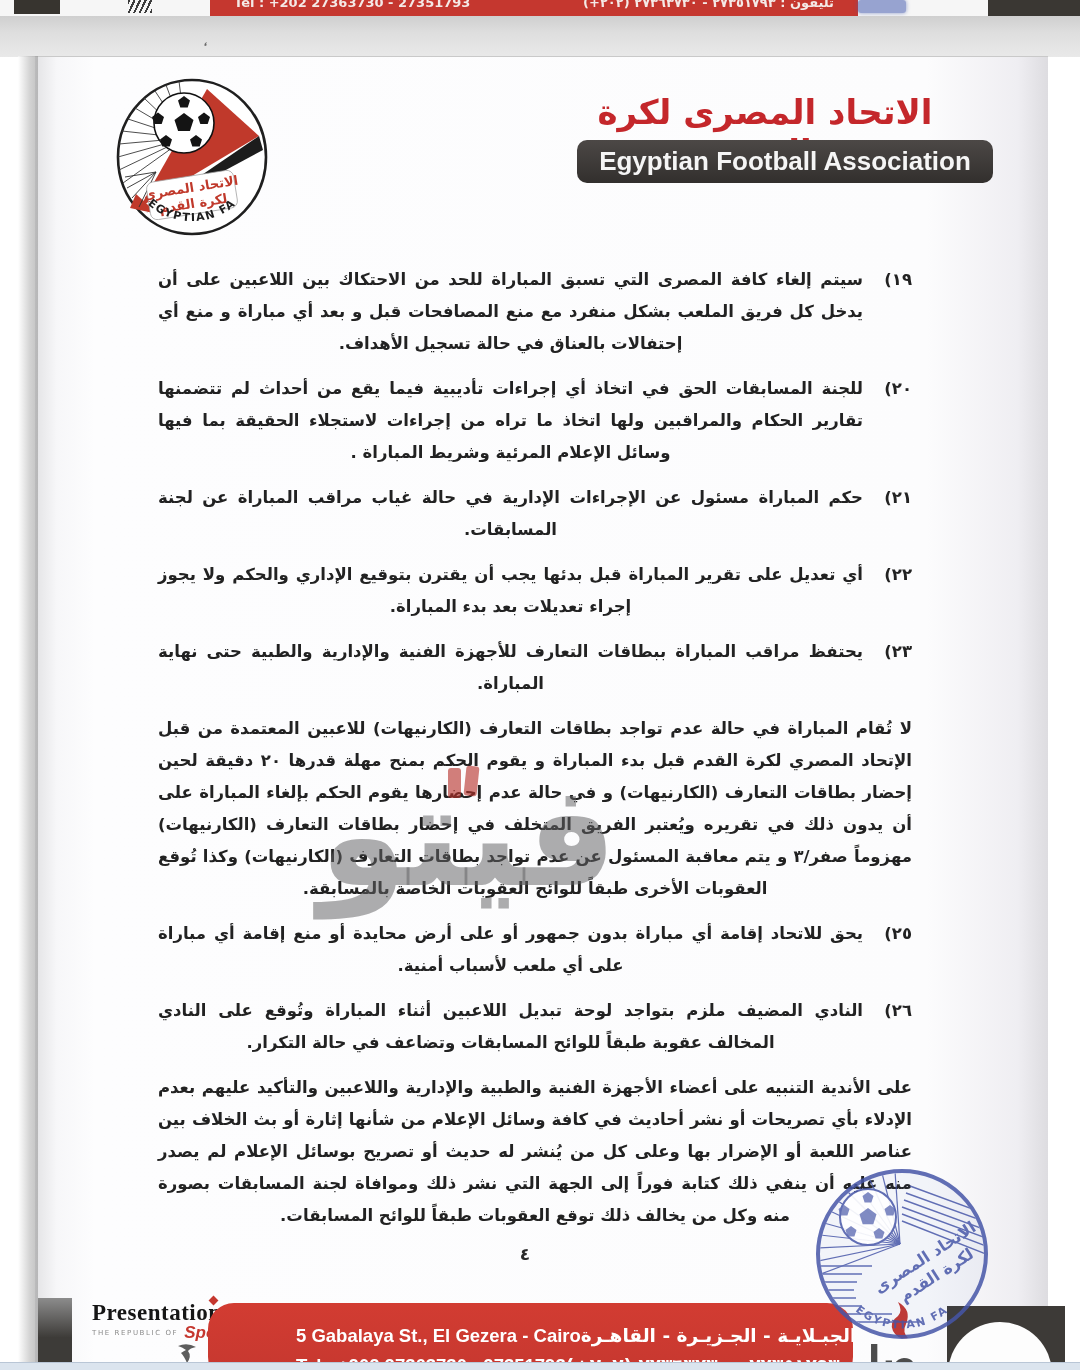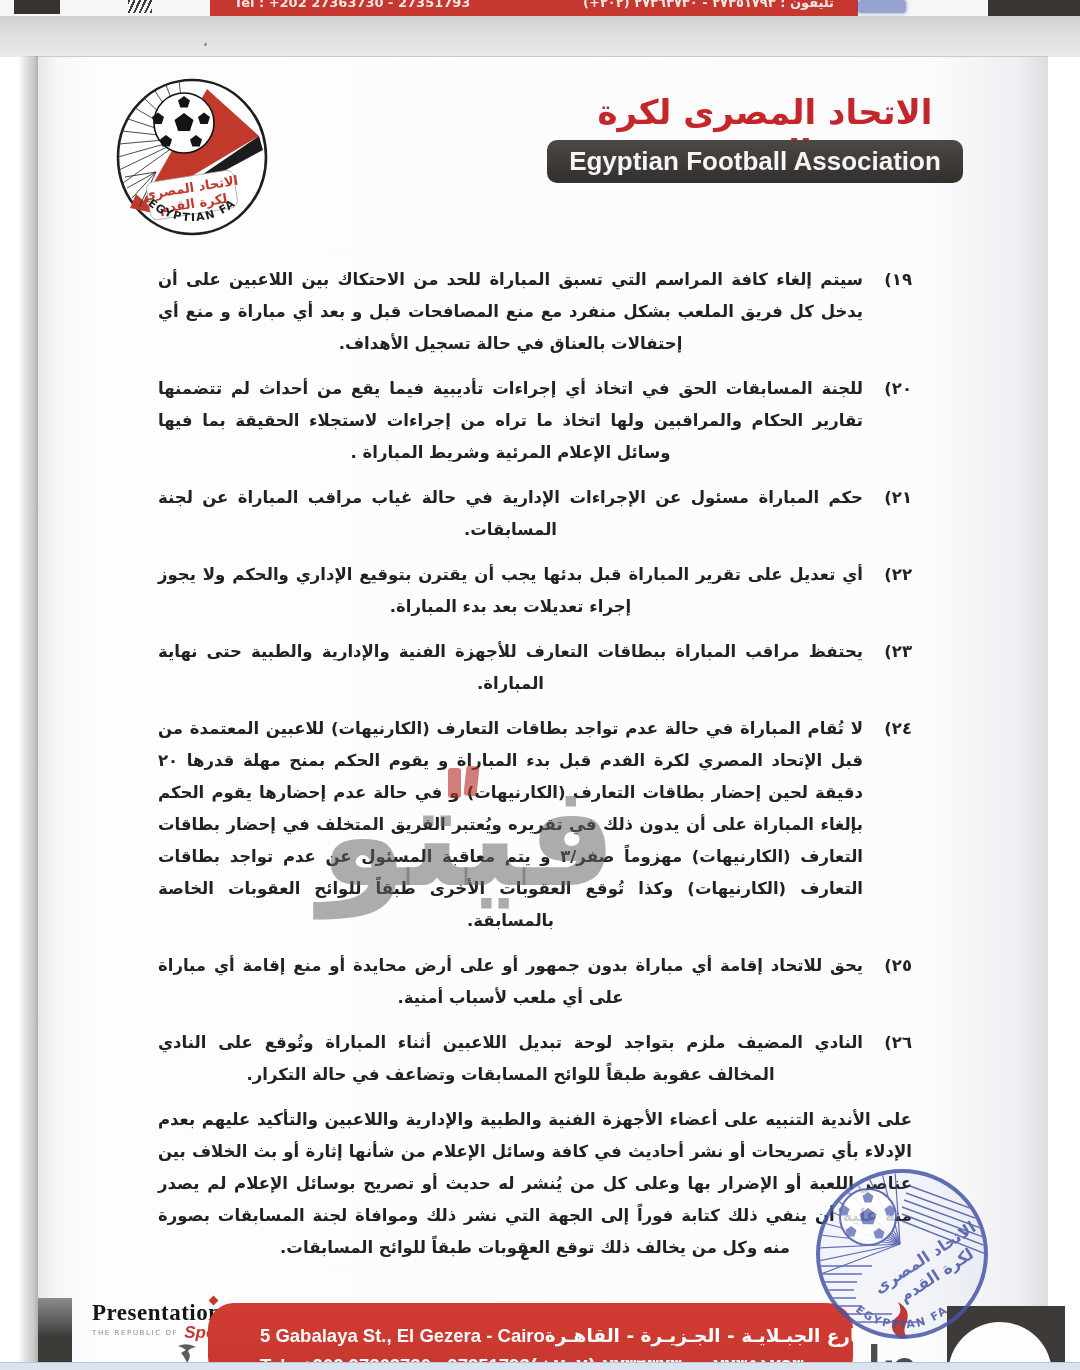--- a/index.html
+++ b/index.html
@@ -29,21 +29,21 @@
              background:linear-gradient(90deg,#ffffff,#aeaeae 60%,#8f8f8f 100%);opacity:.55;}
   .corner-dark{position:absolute;left:38px;top:1298px;width:34px;height:72px;
                background:linear-gradient(#8c8c8c,#3d3b38 55%);}
   .speck{position:absolute;left:203px;top:40px;color:#6b6b6b;font-size:11px;transform:rotate(18deg);}
 
   
   .efa-logo{position:absolute;left:106px;top:76px;}
   .title-ar{position:absolute;left:555px;top:92px;width:420px;height:46px;
             color:#c4272b;font-size:34px;font-weight:bold;text-align:center;
             direction:rtl;letter-spacing:0px;}
-  .title-bar{position:absolute;left:547px;top:140px;width:416px;height:43px;border-radius:10px;
+  .title-bar{position:absolute;left:577px;top:140px;width:416px;height:43px;border-radius:10px;
              background:linear-gradient(#4c4846,#322f2d);display:flex;align-items:center;justify-content:center;
              color:#f5f5f5;font-size:26px;font-weight:bold;font-family:"Liberation Sans",sans-serif;}
 
   
   .paras{position:absolute;left:158px;top:264px;width:754px;direction:rtl;
          color:#222222;font-size:16.5px;font-weight:600;line-height:32px;}
   .para{display:flex;gap:7px;margin-bottom:13px;}
   .pnum{flex:0 0 42px;white-space:nowrap;}
   .ptext{flex:1;text-align:justify;text-align-last:center;}
 
@@ -68,21 +68,21 @@
   .brand .name{font-family:"Liberation Serif",serif;font-weight:bold;font-size:23px;letter-spacing:.5px;position:relative;}
   .brand .star{position:absolute;left:118px;top:-3px;width:7px;height:7px;background:#c5372f;transform:rotate(45deg);}
   .brand .sub{display:flex;align-items:center;gap:6px;margin-top:-3px;}
   .brand .tag{font-size:7px;color:#8a8a8a;letter-spacing:1.6px;white-space:nowrap;}
   .brand .sports{color:#c5372f;font-size:17px;font-weight:bold;font-style:italic;font-family:"Liberation Sans",sans-serif;}
   .eagle{position:absolute;left:82px;top:42px;}
 
   .foot-red{position:absolute;left:208px;top:1303px;width:645px;height:80px;border-radius:26px;
             background:linear-gradient(#d23c32,#c5372f);color:#ffffff;overflow:hidden;}
   .foot-row{position:absolute;left:0;width:100%;display:flex;justify-content:space-between;
-            padding:0 30px 0 52px;box-sizing:border-box;font-weight:bold;font-size:18.5px;white-space:nowrap;}
+            padding:0 30px 0 88px;box-sizing:border-box;font-weight:bold;font-size:18.5px;white-space:nowrap;}
   .foot-row .en{font-family:"Liberation Sans",sans-serif;}
   .foot-row .ar{direction:rtl;}
   .foot-row.r1{top:22px;}
   .foot-row.r2{top:52px;}
 
   .tv-dark{position:absolute;left:947px;top:1306px;width:118px;height:64px;background:#3d3a37;}
   .tv-circle{position:absolute;left:948px;top:1322px;width:104px;height:104px;border-radius:50%;background:#fdfdfd;}
   .flame{position:absolute;left:884px;top:1300px;}
   .tv-letters{position:absolute;left:868px;top:1338px;color:#4c4c4c;font-size:36px;font-weight:bold;direction:rtl;}
 
@@ -157,40 +157,39 @@
       <textPath href="#logoArc" startOffset="50%" text-anchor="middle">EGYPTIAN FA</textPath>
     </text>
   </svg>
 
   <div class="title-ar">الاتحاد المصرى لكرة القدم</div>
   <div class="title-bar">Egyptian Football Association</div>
 
   <div class="paras">
       <div class="para">
         <span class="pnum">١٩)</span>
-        <span class="ptext">سيتم إلغاء كافة المراسم التي تسبق المباراة للحد من الاحتكاك بين اللاعبين على أن يدخل كل فريق الملعب بشكل منفرد مع منع المصافحات قبل و بعد أي مباراة و منع أي إحتفالات بالعناق في حالة تسجيل الأهداف.</span>
+        <span class="ptext">سيتم إلغاء كافة المصرى التي تسبق المباراة للحد من الاحتكاك بين اللاعبين على أن يدخل كل فريق الملعب بشكل منفرد مع منع المصافحات قبل و بعد أي مباراة و منع أي إحتفالات بالعناق في حالة تسجيل الأهداف.</span>
       </div>
       <div class="para">
         <span class="pnum">٢٠)</span>
         <span class="ptext">للجنة المسابقات الحق في اتخاذ أي إجراءات تأديبية فيما يقع من أحداث لم تتضمنها تقارير الحكام والمراقبين ولها اتخاذ ما تراه من إجراءات لاستجلاء الحقيقة بما فيها وسائل الإعلام المرئية وشريط المباراة .</span>
       </div>
       <div class="para">
         <span class="pnum">٢١)</span>
         <span class="ptext">حكم المباراة مسئول عن الإجراءات الإدارية في حالة غياب مراقب المباراة عن لجنة المسابقات.</span>
       </div>
       <div class="para">
         <span class="pnum">٢٢)</span>
         <span class="ptext">أي تعديل على تقرير المباراة قبل بدئها يجب أن يقترن بتوقيع الإداري والحكم ولا يجوز إجراء تعديلات بعد بدء المباراة.</span>
       </div>
       <div class="para">
         <span class="pnum">٢٣)</span>
         <span class="ptext">يحتفظ مراقب المباراة ببطاقات التعارف للأجهزة الفنية والإدارية والطبية حتى نهاية المباراة.</span>
       </div>
       <div class="para">
-        <span class="pnum">٢٤)</span>
         <span class="ptext">لا تُقام المباراة في حالة عدم تواجد بطاقات التعارف (الكارنيهات) للاعبين المعتمدة من قبل الإتحاد المصري لكرة القدم قبل بدء المباراة و يقوم الحكم بمنح مهلة قدرها ٢٠ دقيقة لحين إحضار بطاقات التعارف (الكارنيهات) و في حالة عدم إحضارها يقوم الحكم بإلغاء المباراة على أن يدون ذلك في تقريره ويُعتبر الفريق المتخلف في إحضار بطاقات التعارف (الكارنيهات) مهزوماً صفر/٣ و يتم معاقبة المسئول عن عدم تواجد بطاقات التعارف (الكارنيهات) وكذا تُوقع العقوبات الأخرى طبقاً للوائح العقوبات الخاصة بالمسابقة.</span>
       </div>
       <div class="para">
         <span class="pnum">٢٥)</span>
         <span class="ptext">يحق للاتحاد إقامة أي مباراة بدون جمهور أو على أرض محايدة أو منع إقامة أي مباراة على أي ملعب لأسباب أمنية.</span>
       </div>
       <div class="para">
         <span class="pnum">٢٦)</span>
         <span class="ptext">النادي المضيف ملزم بتواجد لوحة تبديل اللاعبين أثناء المباراة وتُوقع على النادي المخالف عقوبة طبقاً للوائح المسابقات وتضاعف في حالة التكرار.</span>
       </div>

